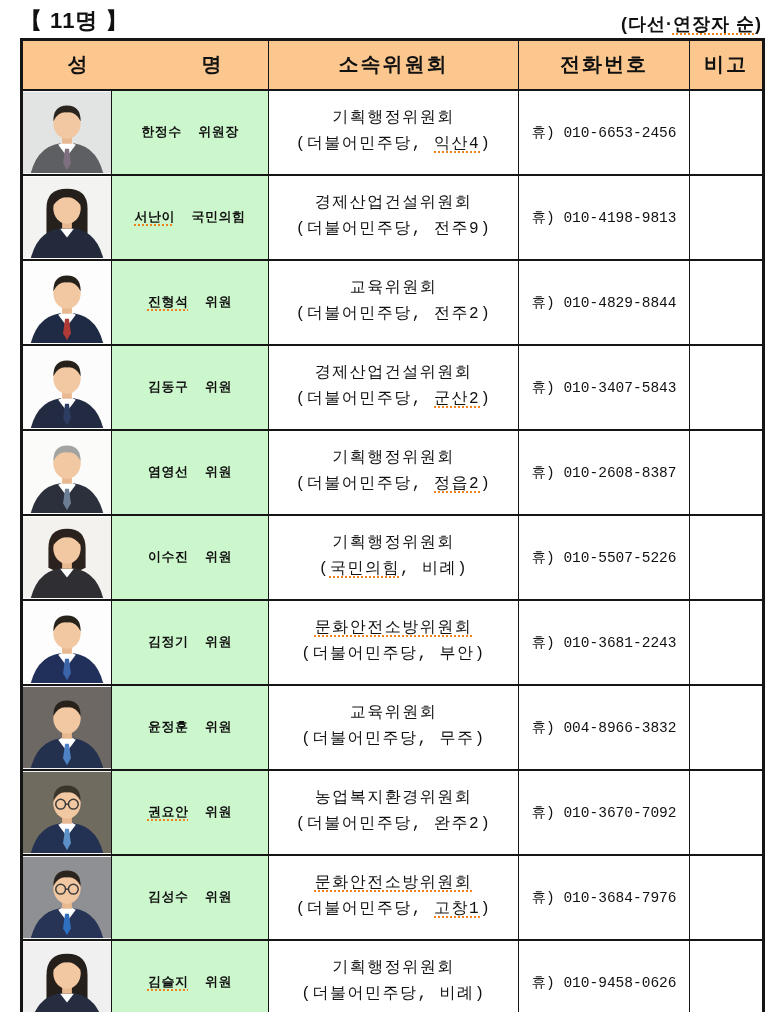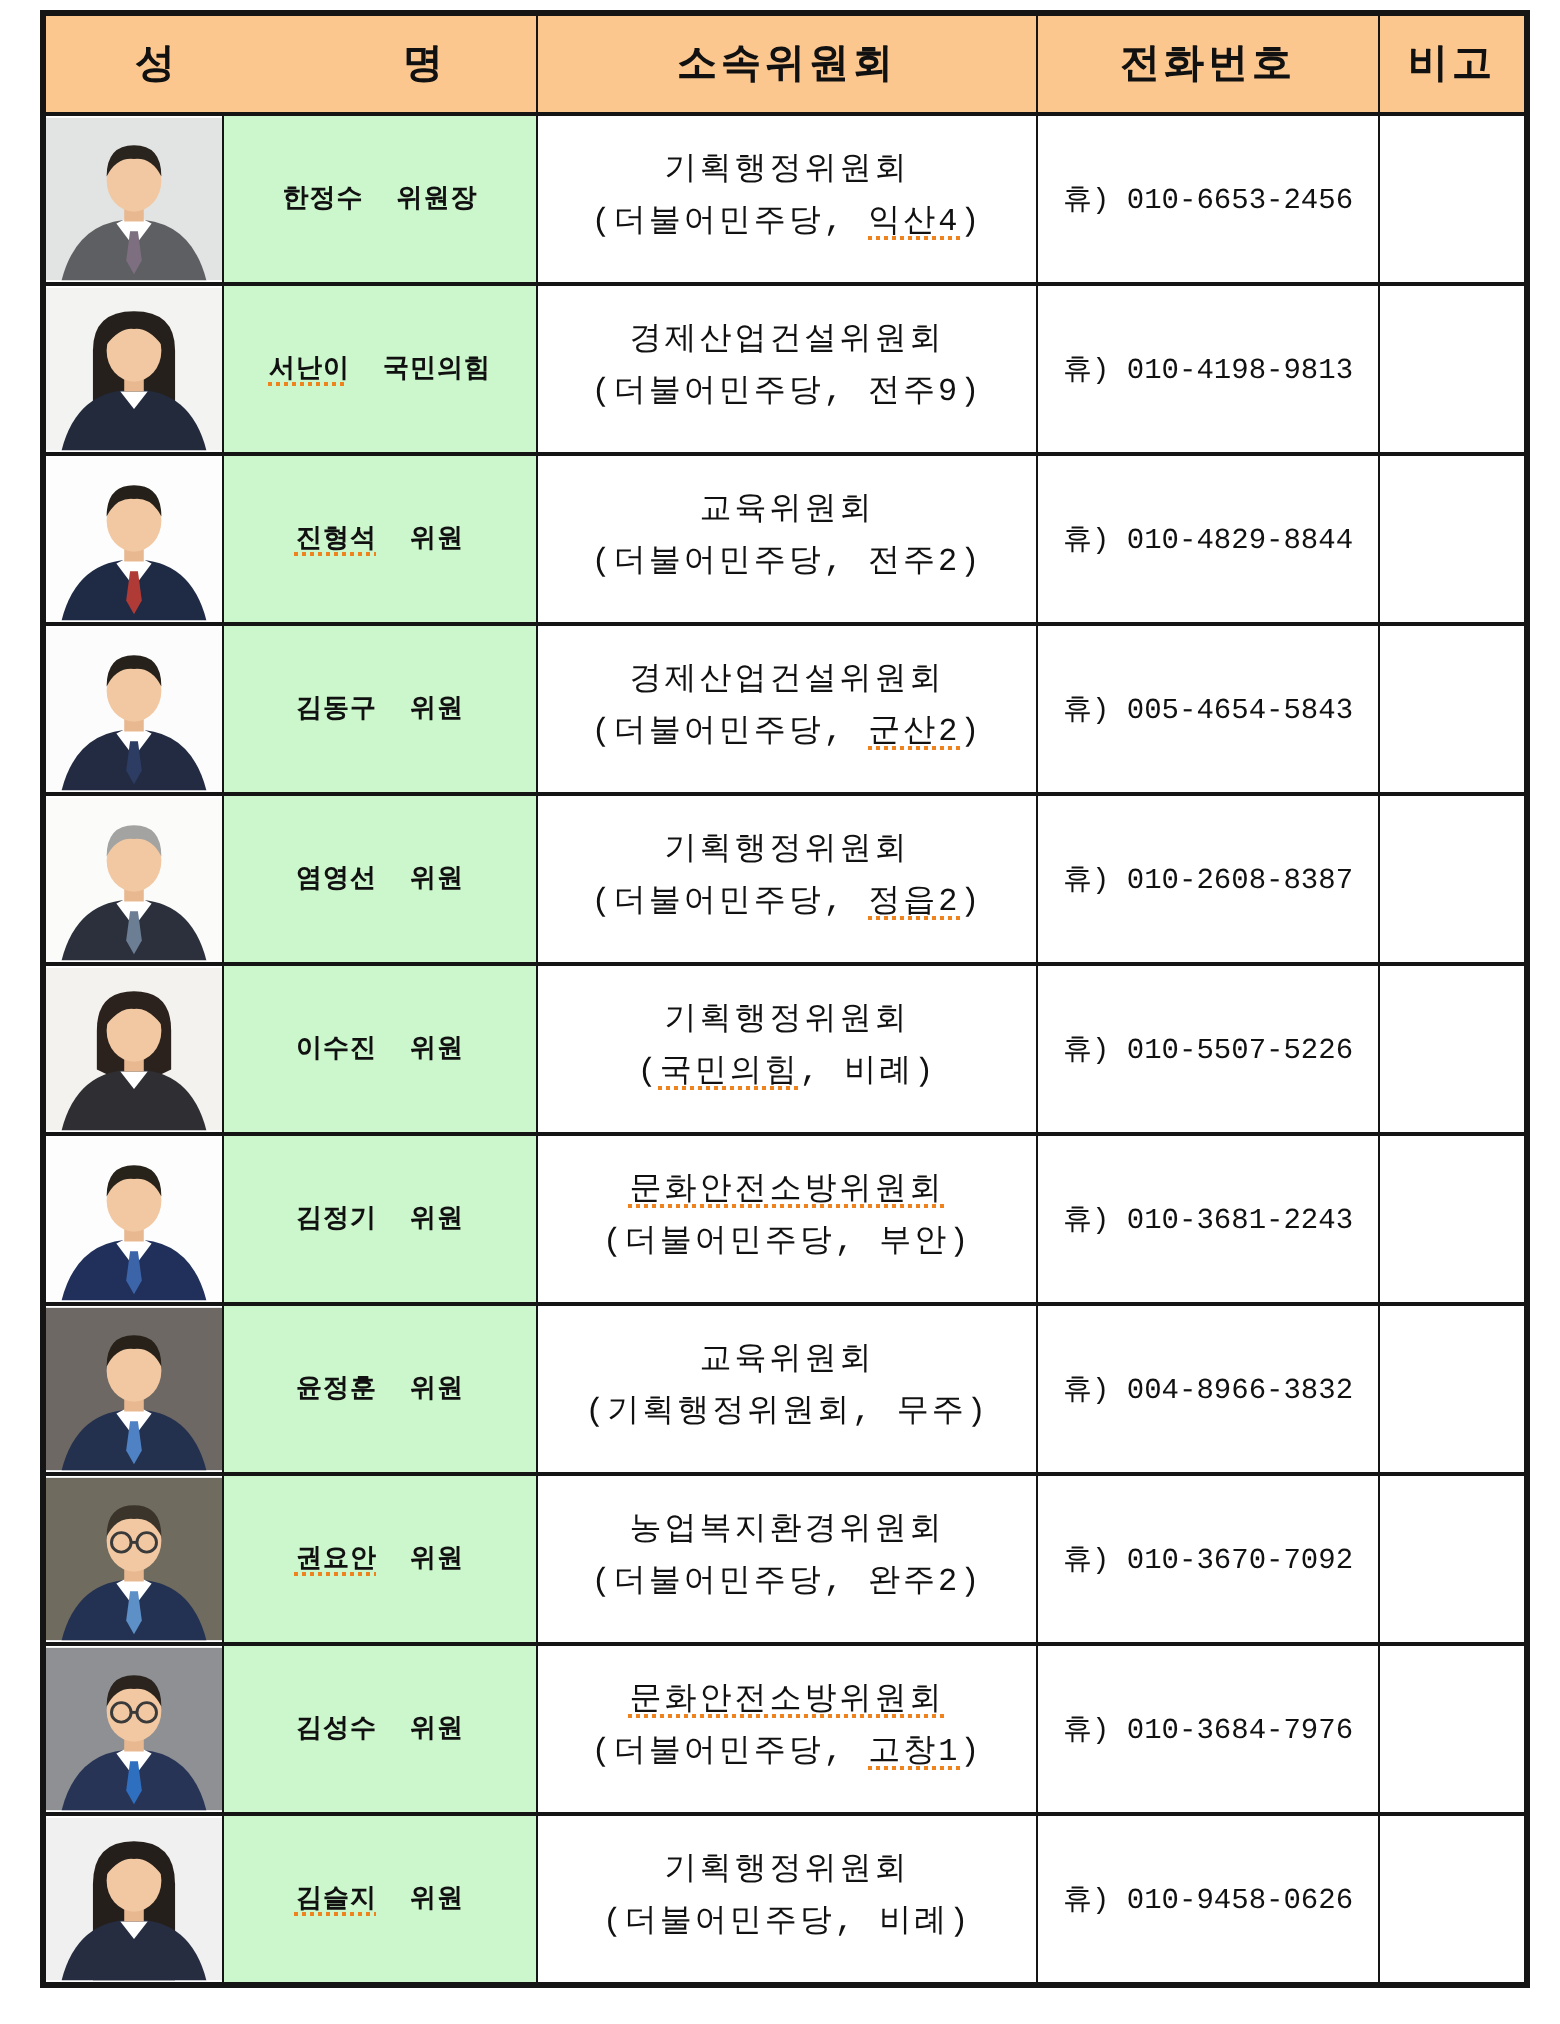--- a/index.html
+++ b/index.html
@@ -51,20 +51,24 @@
     text-decoration:underline dotted var(--squiggle);
     text-decoration-thickness:2px;
     text-underline-offset:3px;
   }
 </style>
 </head>
 <body>
 
 <div class="page">
 
+  <div class="title-row">
+    <div class="count">【 11명 】</div>
+    <div class="order"><span>(다선·</span><span class="squiggle">연장자 순</span><span>)</span></div>
+  </div>
 
   <table>
     <colgroup>
       <col style="width:90px">
       <col style="width:157px">
       <col style="width:250px">
       <col style="width:171px">
       <col style="width:74px">
     </colgroup>
     <thead>
@@ -157,21 +161,21 @@
                 <ellipse cx="45" cy="32" rx="14" ry="16" fill="#f2c8a2"></ellipse>
                 <path d="M31,30 Q31,14 45,14 Q59,14 59,30 Q54,20 45,21 Q36,20 31,30 Z" fill="#26211b"></path>
               </svg>
             </div>
     </td>
     <td class="name-cell">김동구  위원</td>
     <td class="committee-cell">
       <div>경제산업건설위원회</div>
       <div><span>(더불어민주당, </span><span class="squiggle">군산2</span><span>)</span></div>
     </td>
-    <td class="phone-cell">휴) 005-4654-5843</td>
+    <td class="phone-cell">휴) 010-3407-5843</td>
     <td class="note-cell"></td>
   </tr>
 
   <tr>
     <td class="photo-cell">
       <div class="photo">
               <svg viewBox="0 0 90 83" xmlns="http://www.w3.org/2000/svg">
                 <rect width="90" height="83" fill="#fbfbfa"></rect>
                 <path d="M8,83 Q16,52 45,52 Q74,52 82,83 Z" fill="#2b303c"></path>
                 <path d="M36,54 L45,66 L54,54 L50,52 L40,52 Z" fill="#ffffff"></path>
@@ -247,21 +251,21 @@
                 <path d="M43,58 L47,58 L49,73 L45,80 L41,73 Z" fill="#4f82c4"></path>
                 <rect x="40" y="41" width="10" height="12" fill="#e8b890"></rect>
                 <ellipse cx="45" cy="32" rx="14" ry="16" fill="#f2c8a2"></ellipse>
                 <path d="M31,30 Q31,14 45,14 Q59,14 59,30 Q54,20 45,21 Q36,20 31,30 Z" fill="#27211a"></path>
               </svg>
             </div>
     </td>
     <td class="name-cell">윤정훈  위원</td>
     <td class="committee-cell">
       <div>교육위원회</div>
-      <div>(기획행정위원회, 무주)</div>
+      <div>(더불어민주당, 무주)</div>
     </td>
     <td class="phone-cell">휴) 004-8966-3832</td>
     <td class="note-cell"></td>
   </tr>
 
   <tr>
     <td class="photo-cell">
       <div class="photo">
               <svg viewBox="0 0 90 83" xmlns="http://www.w3.org/2000/svg">
                 <rect width="90" height="83" fill="#706b5f"></rect>

